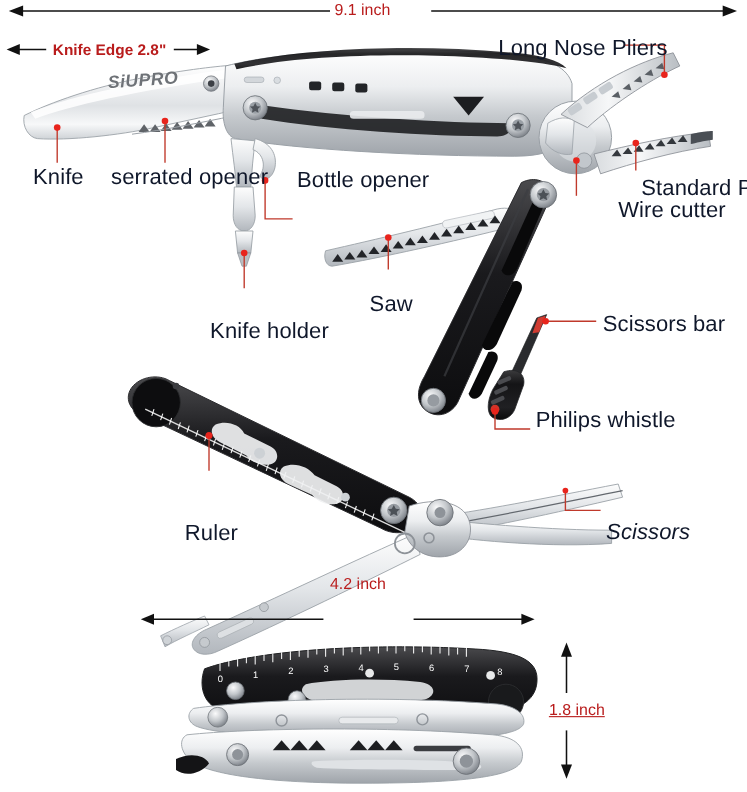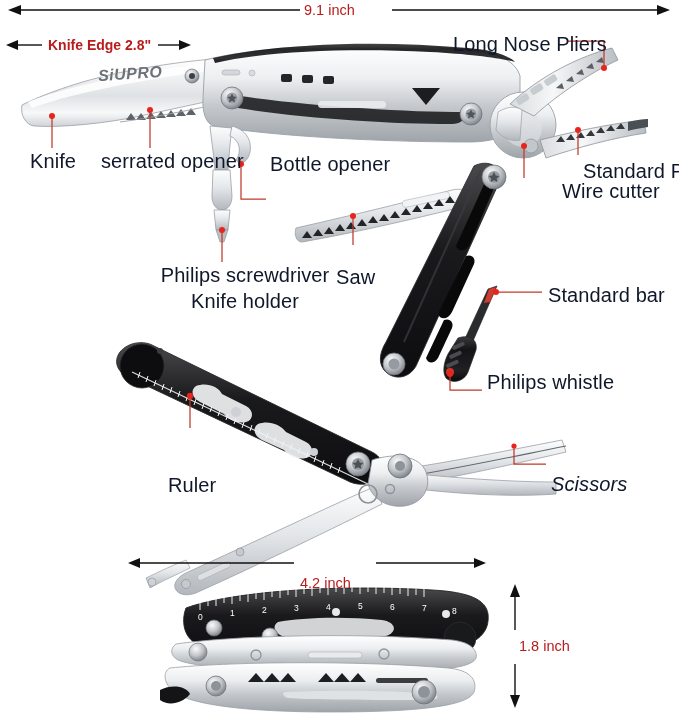--- a/index.html
+++ b/index.html
@@ -480,43 +480,43 @@
       <circle class="leaddot" cx="190" cy="396" r="3.2"></circle>
     </g>
     <g>
       <path class="lead" d="M514,448 L514,464 L546,464"></path>
       <circle class="leaddot" cx="514" cy="446" r="2.6"></circle>
     </g>
   </svg>
 
   <div class="dim" style="left:304px; top:2px;">9.1 inch</div>
   <div class="dim bold" style="left:48px; top:37px;">Knife Edge 2.8"</div>
-  <div class="dim" style="left:300px; top:575px;">4.2 inch</div>
-  <div class="dim" style="left:519px; top:638px;">1.8 inch</div>
+  <div class="dim" style="left:300px; top:523px;">4.2 inch</div>
+  <div class="dim" style="left:499px; top:638px;text-decoration:underline;">1.8 inch</div>
 
   <div class="lbl" style="left:30px; top:149px;">Knife</div>
 
   <div class="lbl" style="left:101px; top:149px;">serrated opener</div>
 
   <div class="lbl" style="left:270px; top:152px;">Bottle opener</div>
 
   <div class="lbl two" style="left:155px; top:263px; width:180px;">
-    <span>Philips screwdriver</span><br>
+    <br>
     <span>Knife holder</span>
   </div>
 
   <div class="lbl" style="left:336px; top:265px;">Saw</div>
 
   <div class="lbl" style="left:453px; top:32px;">Long Nose Pliers</div>
 
   <div class="lbl" style="left:530px; top:179px;margin-left:32px;">Wire cutter</div>
 
   <div class="lbl" style="left:583px; top:159px;">Standard Pliers</div>
 
-  <div class="lbl" style="left:548px; top:283px;">Standard bar</div>
+  <div class="lbl" style="left:548px; top:283px;">Scissors bar</div>
 
   <div class="lbl" style="left:487px; top:370px;">Philips whistle</div>
 
   <div class="lbl" style="left:168px; top:429px;margin-top:44px;">Ruler</div>
 
   <div class="lbl" style="left:551px; top:472px;font-style:italic;">Scissors</div>
 
 </div>
 
 </body></html>

